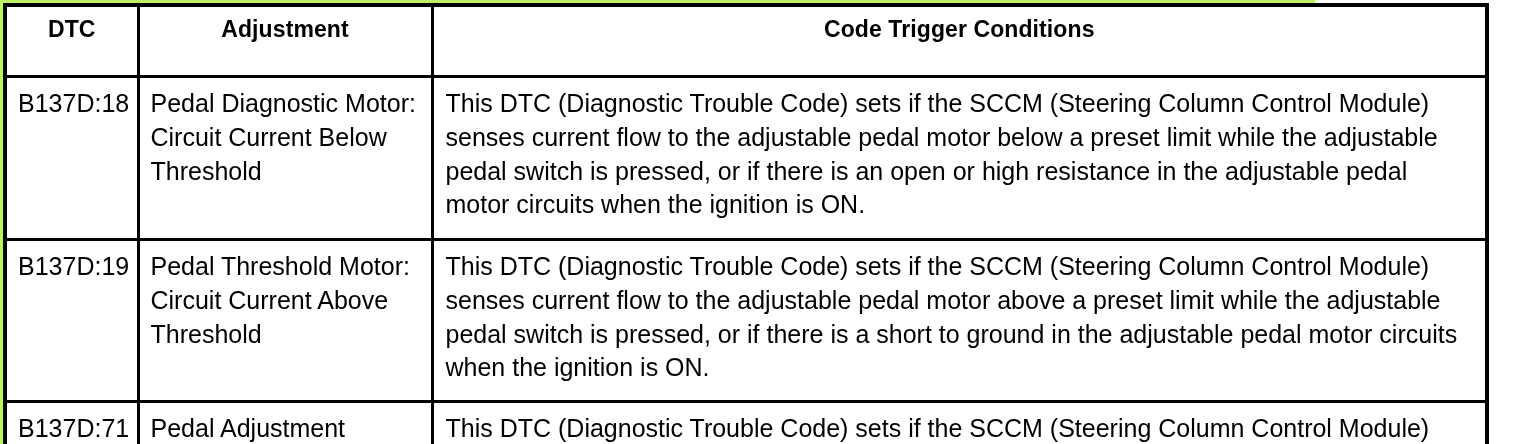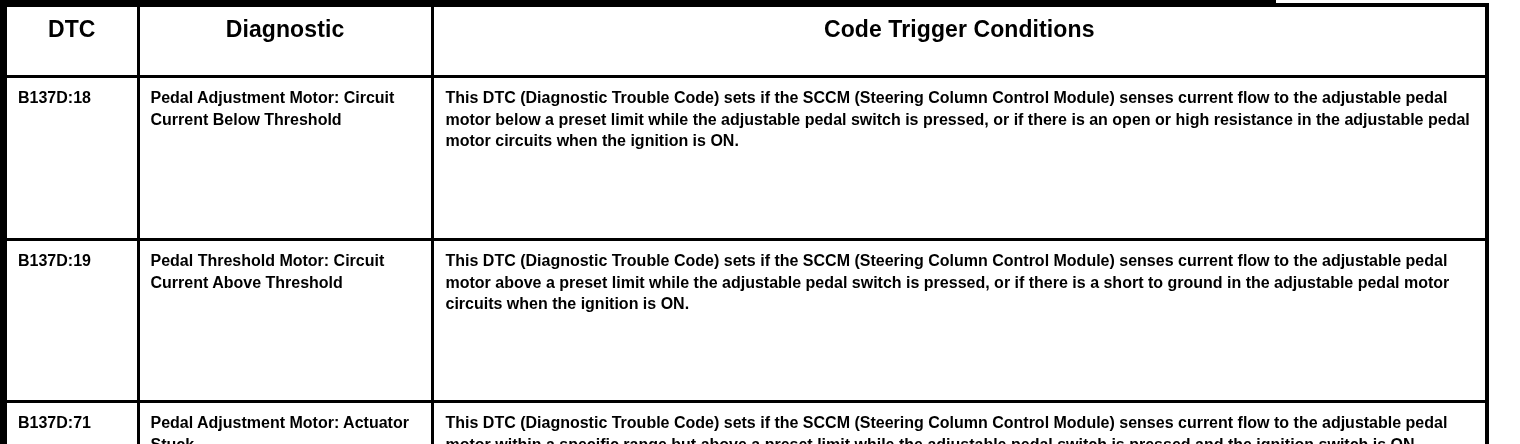--- a/index.html
+++ b/index.html
@@ -12,21 +12,22 @@
     height: 444px;
     font-family: "Liberation Sans", sans-serif;
     color: #000000;
     overflow: hidden;
   }
 
   #page {
     position: relative;
     width: 1276px;
     height: 444px;
-    background: #000000;
+    background: #bef264;
+    padding-left: 39px;
   }
 
   .dtc-table {
     position: absolute;
     left: 3px;
     top: 3px;
     width: 1486px;
     border-collapse: collapse;
     table-layout: fixed;
     background: #ffffff;
@@ -60,22 +61,22 @@
     text-align: center;
     font-weight: bold;
     font-size: 23px;
     letter-spacing: 0.1px;
     padding: 9px 6px 11px 6px;
     height: 48px;
     line-height: 1.15;
   }
 
   tbody td {
-    font-weight: bold;
-    font-size: 16px;
+    font-weight: normal;
+    font-size: 25px;
     line-height: 1.35;
     padding: 9px 10px 12px 10px;
   }
 
   td.cell-dtc {
     padding-left: 11px;
     padding-right: 6px;
     white-space: nowrap;
   }
 
@@ -101,30 +102,30 @@
   <table class="dtc-table">
     <colgroup>
       <col class="col-dtc">
       <col class="col-desc">
       <col class="col-cond">
     </colgroup>
 
     <thead>
       <tr>
         <th class="head-dtc">DTC</th>
-        <th class="head-desc">Diagnostic</th>
+        <th class="head-desc">Adjustment</th>
         <th class="head-cond">Code Trigger Conditions</th>
       </tr>
     </thead>
 
     <tbody>
 
       <tr class="row-1">
         <td class="cell-dtc">B137D:18</td>
-        <td class="cell-desc">Pedal Adjustment Motor: Circuit Current Below Threshold</td>
+        <td class="cell-desc">Pedal Diagnostic Motor: Circuit Current Below Threshold</td>
         <td class="cell-cond">This DTC (Diagnostic Trouble Code) sets if the SCCM (Steering Column Control Module) senses current flow to the adjustable pedal motor below a preset limit while the adjustable pedal switch is pressed, or if there is an open or high resistance in the adjustable pedal motor circuits when the ignition is ON.</td>
       </tr>
 
       <tr class="row-2">
         <td class="cell-dtc">B137D:19</td>
         <td class="cell-desc">Pedal Threshold Motor: Circuit Current Above Threshold</td>
         <td class="cell-cond">This DTC (Diagnostic Trouble Code) sets if the SCCM (Steering Column Control Module) senses current flow to the adjustable pedal motor above a preset limit while the adjustable pedal switch is pressed, or if there is a short to ground in the adjustable pedal motor circuits when the ignition is ON.</td>
       </tr>
 
       <tr class="row-3">

